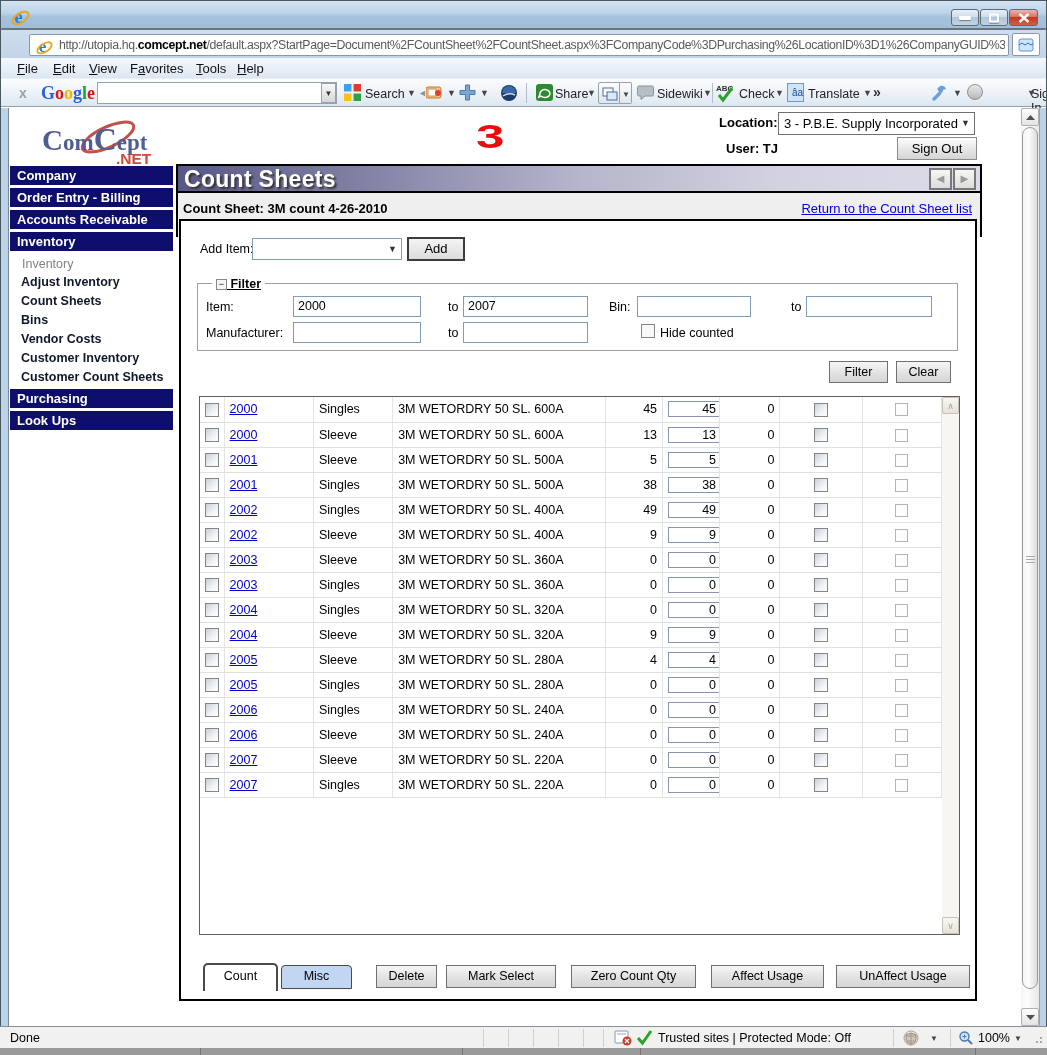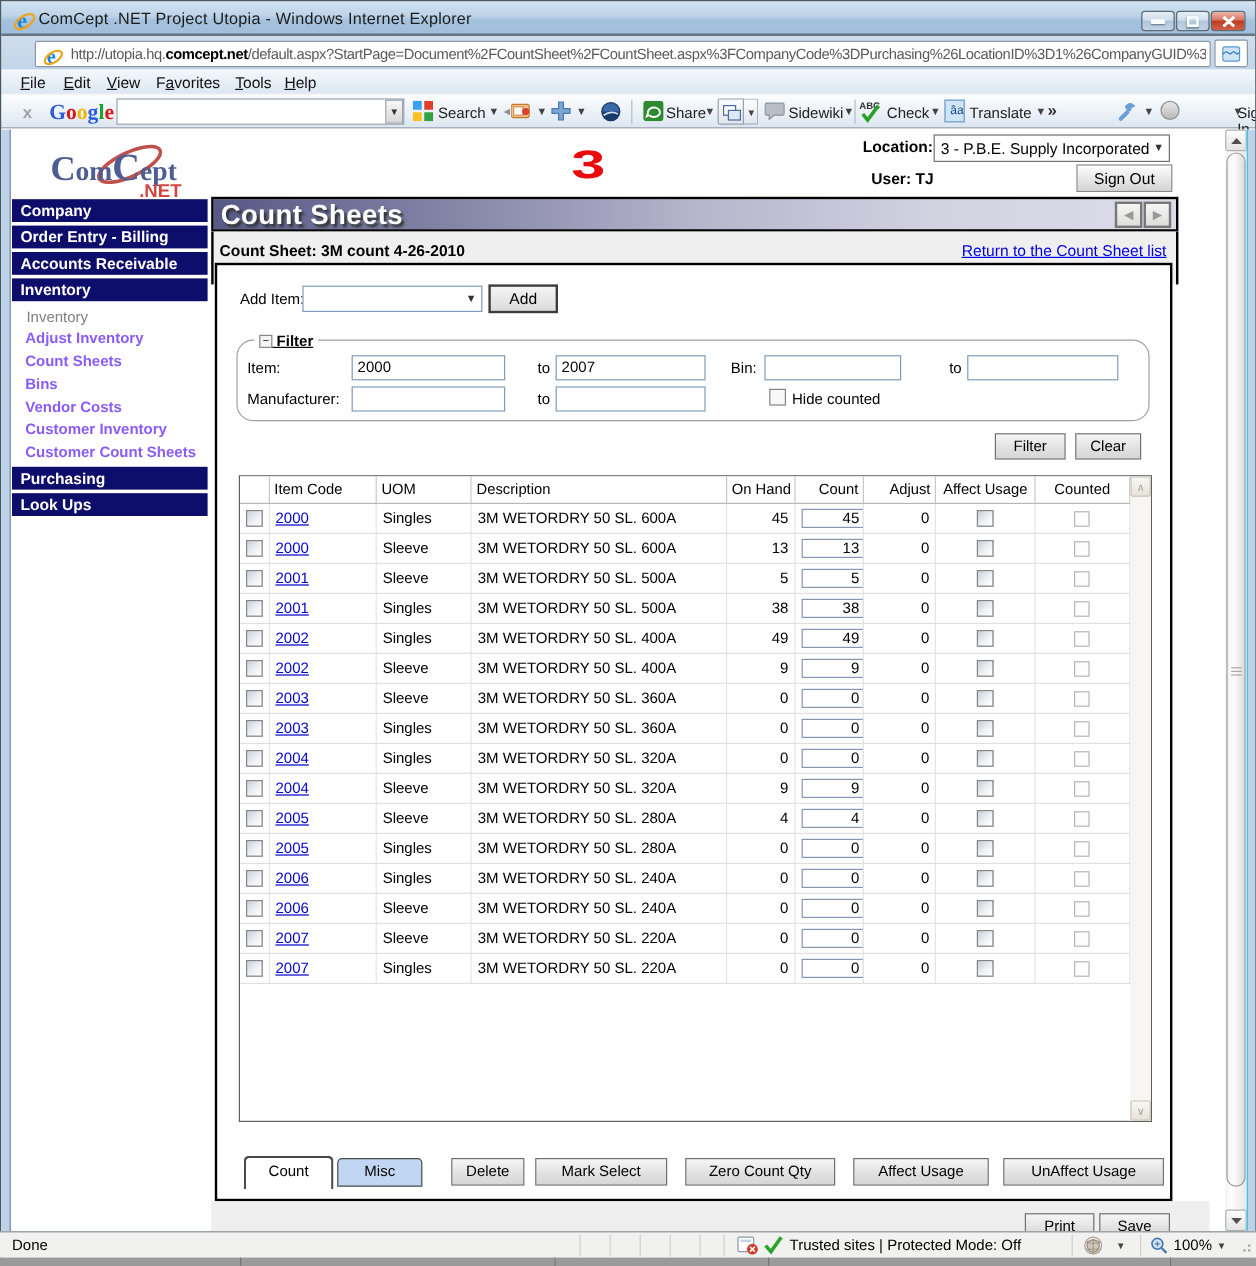--- a/index.html
+++ b/index.html
@@ -22,37 +22,37 @@
 
 #page{left:9px;top:108px;width:1012px;height:918px;background:#fff;overflow:hidden}
 
 #red3{left:467px;top:10px;font-size:33px;font-weight:bold;color:#e80c0c;transform:scaleX(1.55);transform-origin:0 0}
 #loclbl{left:710px;top:7px;font-size:13px;font-weight:bold}
 #locsel{left:769px;top:4px;width:197px;height:23px;border:1px solid #707070;background:#fff;font-size:13px;line-height:21px;padding-left:5px;white-space:nowrap;overflow:hidden}
 #userlbl{left:717px;top:33px;font-size:13px;font-weight:bold}
 #signout{left:888px;top:29px;width:80px;height:23px;border:1px solid #8a8a8a;background:linear-gradient(#fdfdfd,#e4e4e4 60%,#d4d4d4);font-size:13px;text-align:center;line-height:21px}
 
 .navh{left:10px;width:163px;height:19px;background:#0d0d6b;color:#fff;font-size:13px;font-weight:bold;padding:2px 0 0 7px}
-.navi{left:12px;font-size:12.5px;font-weight:bold;color:#8b5cf6}
+.navi{left:12px;font-size:12.5px;font-weight:bold;color:#0f172a}
 
 #cshead{left:176px;top:164px;width:806px;height:29px;border:2px solid #000;background:linear-gradient(90deg,#585886,#8585a8 25%,#b5b5cc 50%,#d2d2e1 75%,#dcdce9)}
 #cstitle{left:6px;top:0px;font-size:23px;font-weight:bold;color:#fff;text-shadow:2px 2px 2px #333;letter-spacing:.3px}
 .navbtn{top:2px;width:23px;height:22px;border:2px solid #787878;background:linear-gradient(#f6f6f4,#dddddb);text-align:center;line-height:18px;font-size:13px;color:#9a9a9a}
 #csstrip{left:176px;top:193px;width:806px;height:44px;background:#efefef;border-left:2px solid #000;border-right:2px solid #000}
 #cslabel{left:5px;top:8px;font-size:13px;font-weight:bold}
 #cslink{right:8px;top:8px;font-size:13px;color:#0000e0;text-decoration:underline}
 
 #panel{left:179px;top:219px;width:798px;height:782px;background:#fff;border:2px solid #000}
 #graybottom{left:176px;top:1001px;width:832px;height:25px;background:#efefef}
 .btn{border:1px solid #707070;background:linear-gradient(#f6f6f6,#e0e0e0 60%,#d6d6d6);font-size:12.5px;text-align:center;color:#000}
 
 #addlbl{left:19px;top:21px;font-size:12.5px}
 #addsel{left:71px;top:17px;width:150px;height:22px;border:1px solid #7f9db9;background:#fff}
 #addbtn{left:226px;top:16px;width:58px;height:24px;border:2px solid #3c3c3c;background:linear-gradient(#f4f4f4,#dcdcdc);font-size:13px;text-align:center;line-height:20px}
-#fieldset{left:16px;top:62px;width:761px;height:68px;border:1px solid #a0a0a0;border-radius:14px}
+#fieldset{left:16px;top:62px;width:761px;height:68px;border:1px solid #a0a0a0;border-radius:0}
 #legend{left:14px;top:-7px;background:#fff;padding:0 4px;font-size:12.5px;font-weight:bold;text-decoration:underline}
 .flbl{font-size:12.5px}
 .finput{height:21px;border:1px solid #7f9db9;background:#fff;font-size:12.5px;padding:2px 4px}
 #filterbtn{left:648px;top:140px;width:59px;height:22px}
 #clearbtn{left:715px;top:140px;width:55px;height:22px}
 
 #tblwrap{left:18px;top:175px;width:761px;height:539px;border:1px solid #606060;background:#fff}
 table{border-collapse:collapse;table-layout:fixed;width:742px;font-size:12.5px}
 th{font-weight:normal;text-align:left;border-right:1px solid #c8c8c8;border-bottom:1px solid #b8b8b8;height:22px;padding:0 4px;background:#fff;white-space:nowrap;font-size:12.3px}
 td{border-right:1px solid #e4e4e4;border-bottom:1px solid #e0e0e0;height:25px;padding:0 5px;white-space:nowrap;overflow:hidden}
@@ -77,21 +77,20 @@
 #brdr-l{left:0;top:30px;width:1px;height:1018px;background:#49585f}
 #brdr-l2{left:1px;top:108px;width:8px;height:918px;background:#bcd2e8;border-right:1px solid #7a8a9a}
 #brdr-r{left:1046px;top:30px;width:1px;height:1018px;background:#49585f}
 #brdr-r2{left:1039px;top:108px;width:7px;height:918px;background:#bcd2e8;border-left:1px solid #38c8ee}
 </style></head><body>
 <div class="a" id="titlebar">
   <svg class="a" style="left:10px;top:6px" width="19" height="19" viewBox="0 0 19 19">
       <text x="3.2" y="16" font-family="Liberation Serif" font-weight="bold" font-size="19" fill="#1786e0">e</text>
       <ellipse cx="9.5" cy="11" rx="9" ry="4.6" transform="rotate(-33 9.5 11)" fill="none" stroke="#eca31e" stroke-width="2"></ellipse>
     </svg>
-  <div class="a" id="titletxt">ComCept .NET Project Utopia - Windows Internet Explorer</div>
   <div class="a capbtn" style="left:950px;width:28px">
       <span class="capico" style="width:12px;height:4px;background:#fcfdfe;border-radius:1px;box-shadow:0 1px 1px rgba(60,80,100,.6)"></span>
     </div>
   <div class="a capbtn" style="left:979px;width:28px">
       <span class="capico" style="width:10px;height:9px;background:transparent;border:2px solid #fcfdfe;border-radius:1px;box-shadow:0 1px 1px rgba(60,80,100,.5)"></span>
     </div>
   <div class="a capbtn" id="btnclose" style="left:1008px;width:29px">
       <svg class="capico" width="11" height="10" viewBox="0 0 11 10">
         <path d="M1 1 L10 9 M10 1 L1 9" stroke="#fff" stroke-width="2.4"></path>
       </svg>
@@ -258,31 +257,20 @@
             <col style="width:89px">
             <col style="width:79px">
             <col style="width:212px">
             <col style="width:57px">
             <col style="width:57px">
             <col style="width:60px">
             <col style="width:82px">
             <col style="width:79px">
           </colgroup>
       <tbody>
-            <tr>
-              <th></th>
-              <th>Item Code</th>
-              <th>UOM</th>
-              <th>Description</th>
-              <th class="num">On Hand</th>
-              <th class="num">Count</th>
-              <th class="num">Adjust</th>
-              <th class="ctr">Affect Usage</th>
-              <th class="ctr">Counted</th>
-            </tr>
       <tr>
               <td class="ctr"><span class="cb"></span></td>
               <td><a class="ic" href="#">2000</a></td>
               <td>Singles</td>
               <td>3M WETORDRY 50 SL. 600A</td>
               <td class="num">45</td>
               <td class="num"><input class="cin" value="45" style=""></td>
               <td class="num">0</td>
               <td class="ctr"><span class="cb"></span></td>
               <td class="ctr"><span class="cb2"></span></td>
@@ -459,24 +447,20 @@
         <div class="sbtn" style="bottom:0">∨</div>
       </div>
     </div>
     <div class="a" id="tabcount">Count</div>
     <div class="a" id="tabmisc">Misc</div>
     <div class="a btn" style="left:195px;top:744px;width:61px;height:23px;line-height:21px">Delete</div>
     <div class="a btn" style="left:265px;top:744px;width:110px;height:23px;line-height:21px">Mark Select</div>
     <div class="a btn" style="left:390px;top:744px;width:125px;height:23px;line-height:21px">Zero Count Qty</div>
     <div class="a btn" style="left:530px;top:744px;width:113px;height:23px;line-height:21px">Affect Usage</div>
     <div class="a btn" style="left:655px;top:744px;width:134px;height:23px;line-height:21px">UnAffect Usage</div>
-  </div>
-  <div class="a" id="graybottom" style="left:167px;top:893px">
-    <div class="a btn" style="left:678px;top:10px;width:58px;height:22px;line-height:20px">Print</div>
-    <div class="a btn" style="left:740px;top:10px;width:59px;height:22px;line-height:20px">Save</div>
   </div>
 </div>
 <div class="a" id="bscroll">
   <div class="a" style="left:0;top:0;width:18px;height:18px;background:linear-gradient(#fdfdfd,#e4e4e4);border:1px solid #b0b0b0;border-radius:2px">
       <svg style="position:absolute;left:4px;top:6px" width="9" height="6" viewBox="0 0 9 6">
         <path d="M0 5 L4.5 0 L9 5 z" fill="#505050"></path>
       </svg>
     </div>
   <div id="bthumb">
       <div style="position:absolute;left:3px;top:428px;width:9px;height:1px;background:#aaa;box-shadow:0 3px 0 #aaa,0 6px 0 #aaa"></div>

